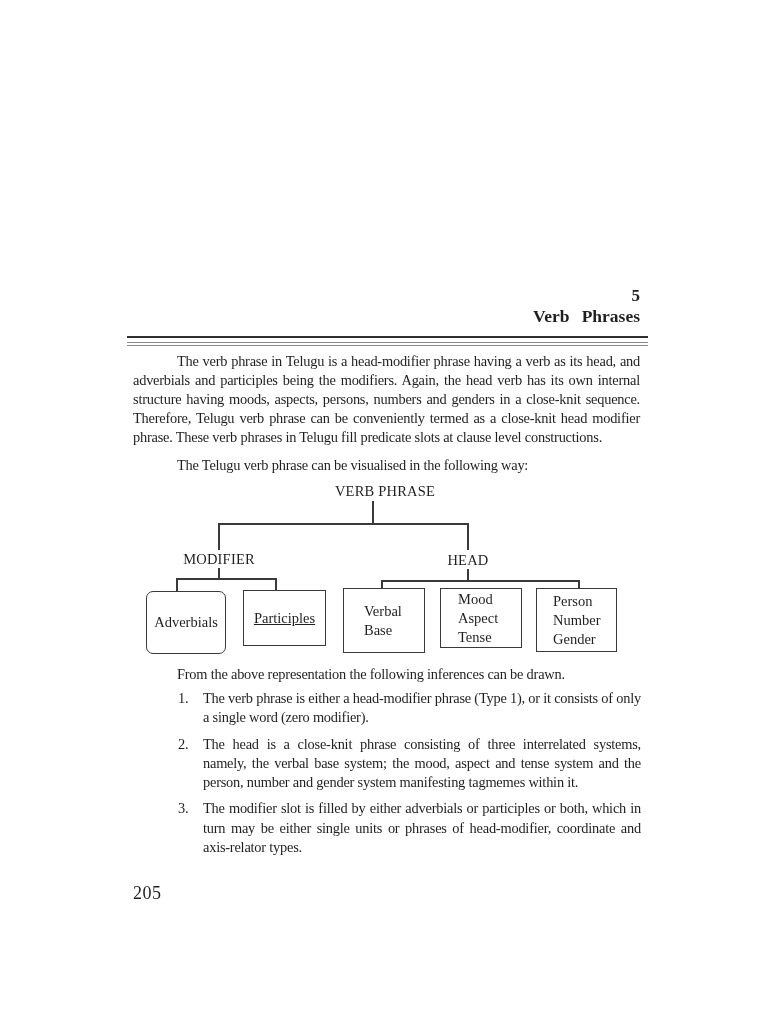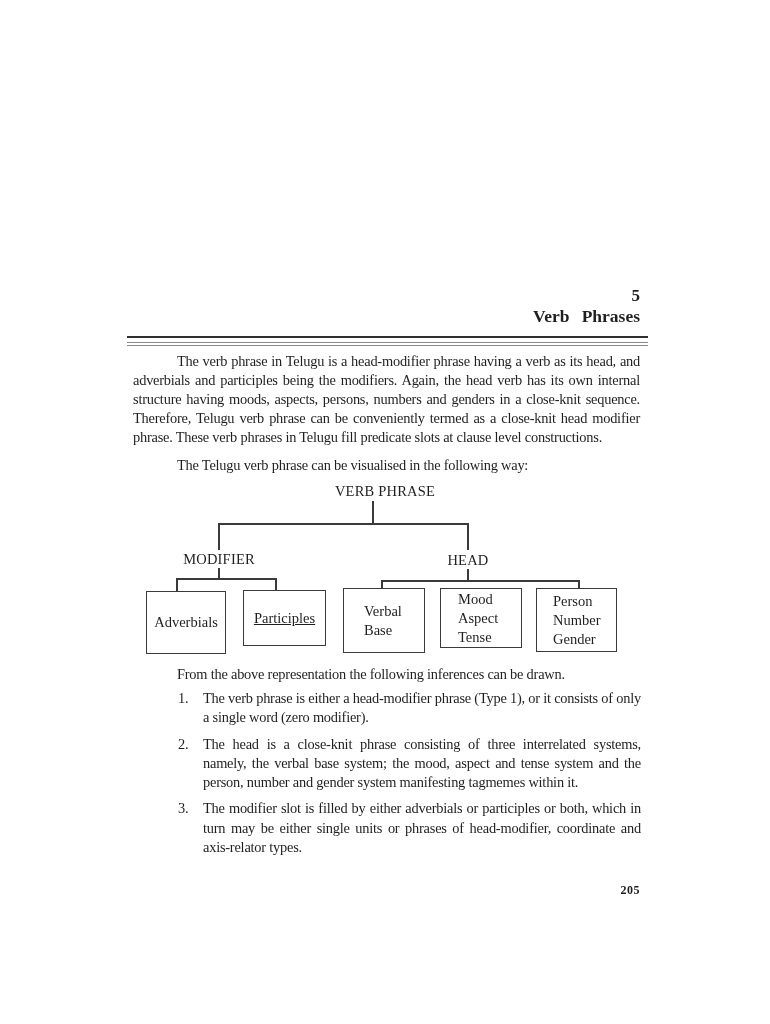--- a/index.html
+++ b/index.html
@@ -83,24 +83,23 @@
     font-size: 14.4px; line-height: 19.3px;
     letter-spacing: -0.22px;
   }
   .list-item { display: flex; margin-bottom: 7px; }
   .list-num { width: 25px; flex: 0 0 25px; }
   .list-text { flex: 1; text-align: justify; }
   
   .page-number {
     position: absolute;
     left: 133px; top: 883px; width: 507px;
-    text-align: right;
-    font-size: 12px;
+    text-align: left;
+    font-size: 18px;
     letter-spacing: 0.5px;
-    font-weight: bold;
   }
 </style>
 </head>
 <body>
 
 <div class="page">
 
 
   <div class="chapter-block">
     <div class="chapter-number">5</div>
@@ -133,21 +132,21 @@
     <div class="dg-line" style="left:88px; top:85px; width:2px; height:11px;"></div>
     <div class="dg-line" style="left:46px; top:95px; width:101px; height:2px;"></div>
     <div class="dg-line" style="left:46px; top:95px; width:2px; height:14px;"></div>
     <div class="dg-line" style="left:145px; top:95px; width:2px; height:13px;"></div>
 
     <div class="dg-line" style="left:337px; top:86px; width:2px; height:13px;"></div>
     <div class="dg-line" style="left:251px; top:97px; width:199px; height:2px;"></div>
     <div class="dg-line" style="left:251px; top:97px; width:2px; height:9px;"></div>
     <div class="dg-line" style="left:448px; top:97px; width:2px; height:9px;"></div>
 
-    <div class="dg-box" style="left:16px; top:108px; width:80px; height:63px;">
+    <div class="dg-box" style="left:16px; top:108px; width:80px; height:63px;border-radius:7px;">
       <span class="bx-label">Adverbials</span>
     </div>
     <div class="dg-box" style="left:113px; top:107px; width:83px; height:56px;text-decoration:underline;">
       <span class="bx-label">Participles</span>
     </div>
     <div class="dg-box left-text" style="left:213px; top:105px; width:82px; height:65px; padding-left:20px;">
       <span class="bx-label">Verbal
 Base</span>
     </div>
     <div class="dg-box left-text" style="left:310px; top:105px; width:82px; height:60px; padding-left:17px;align-items:flex-end;">

